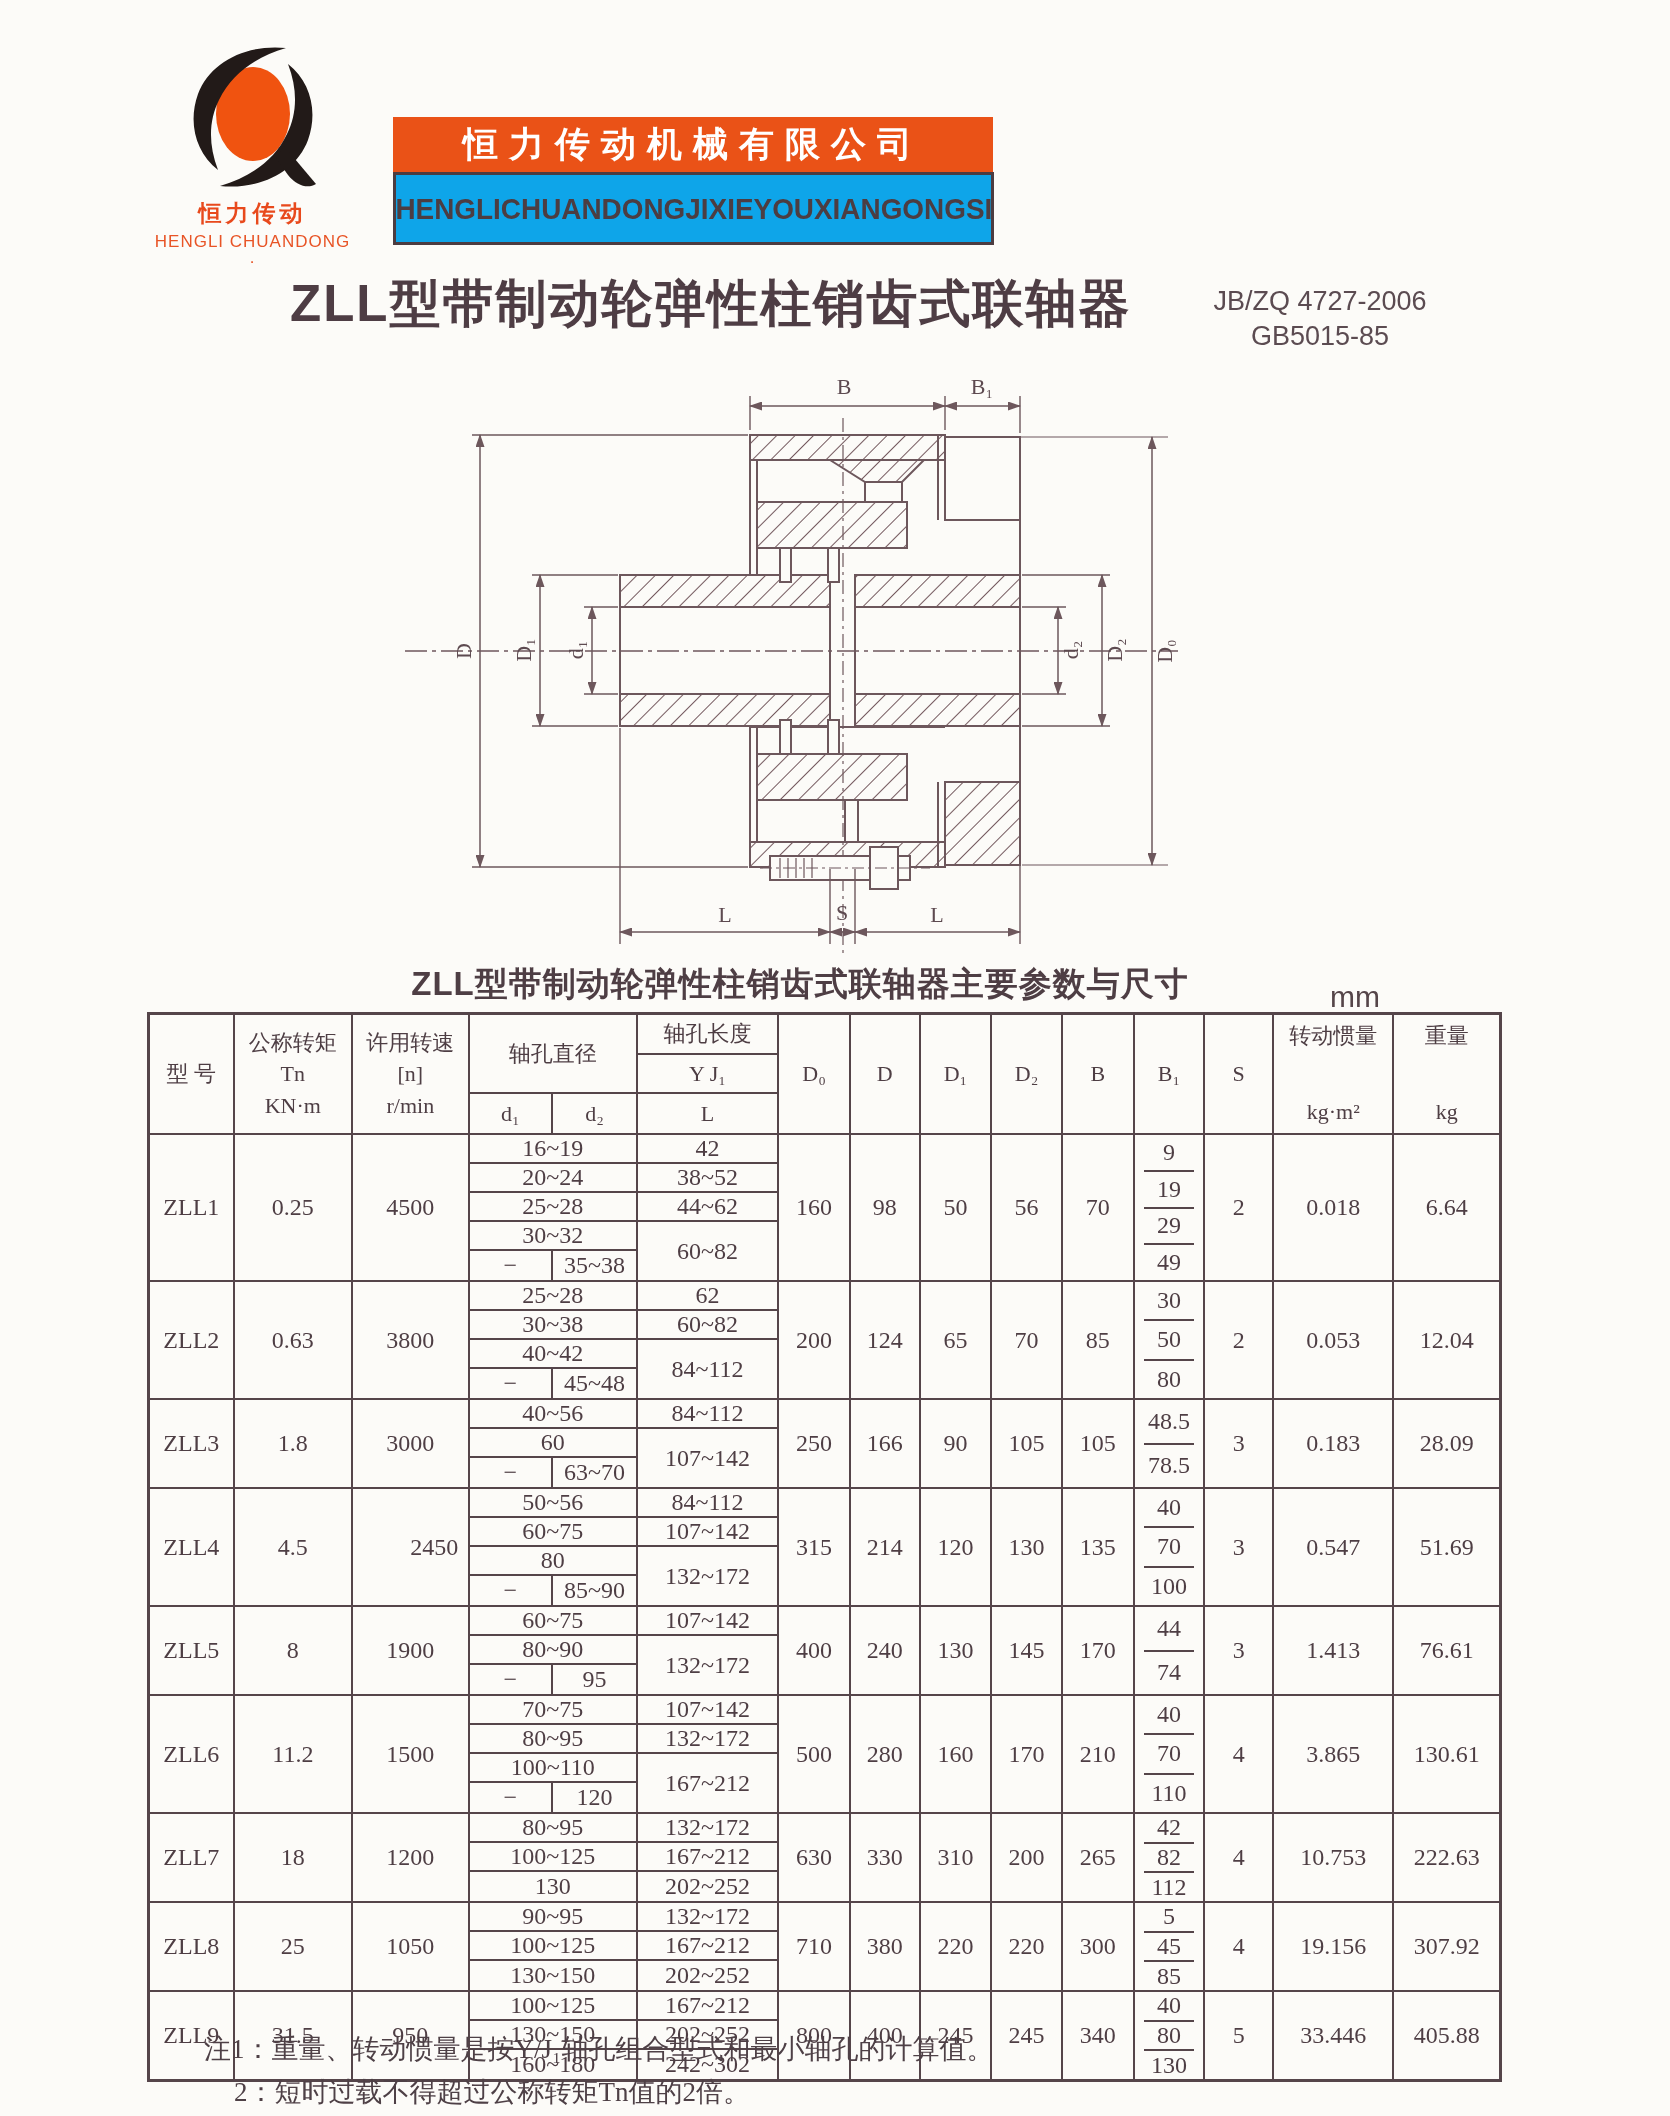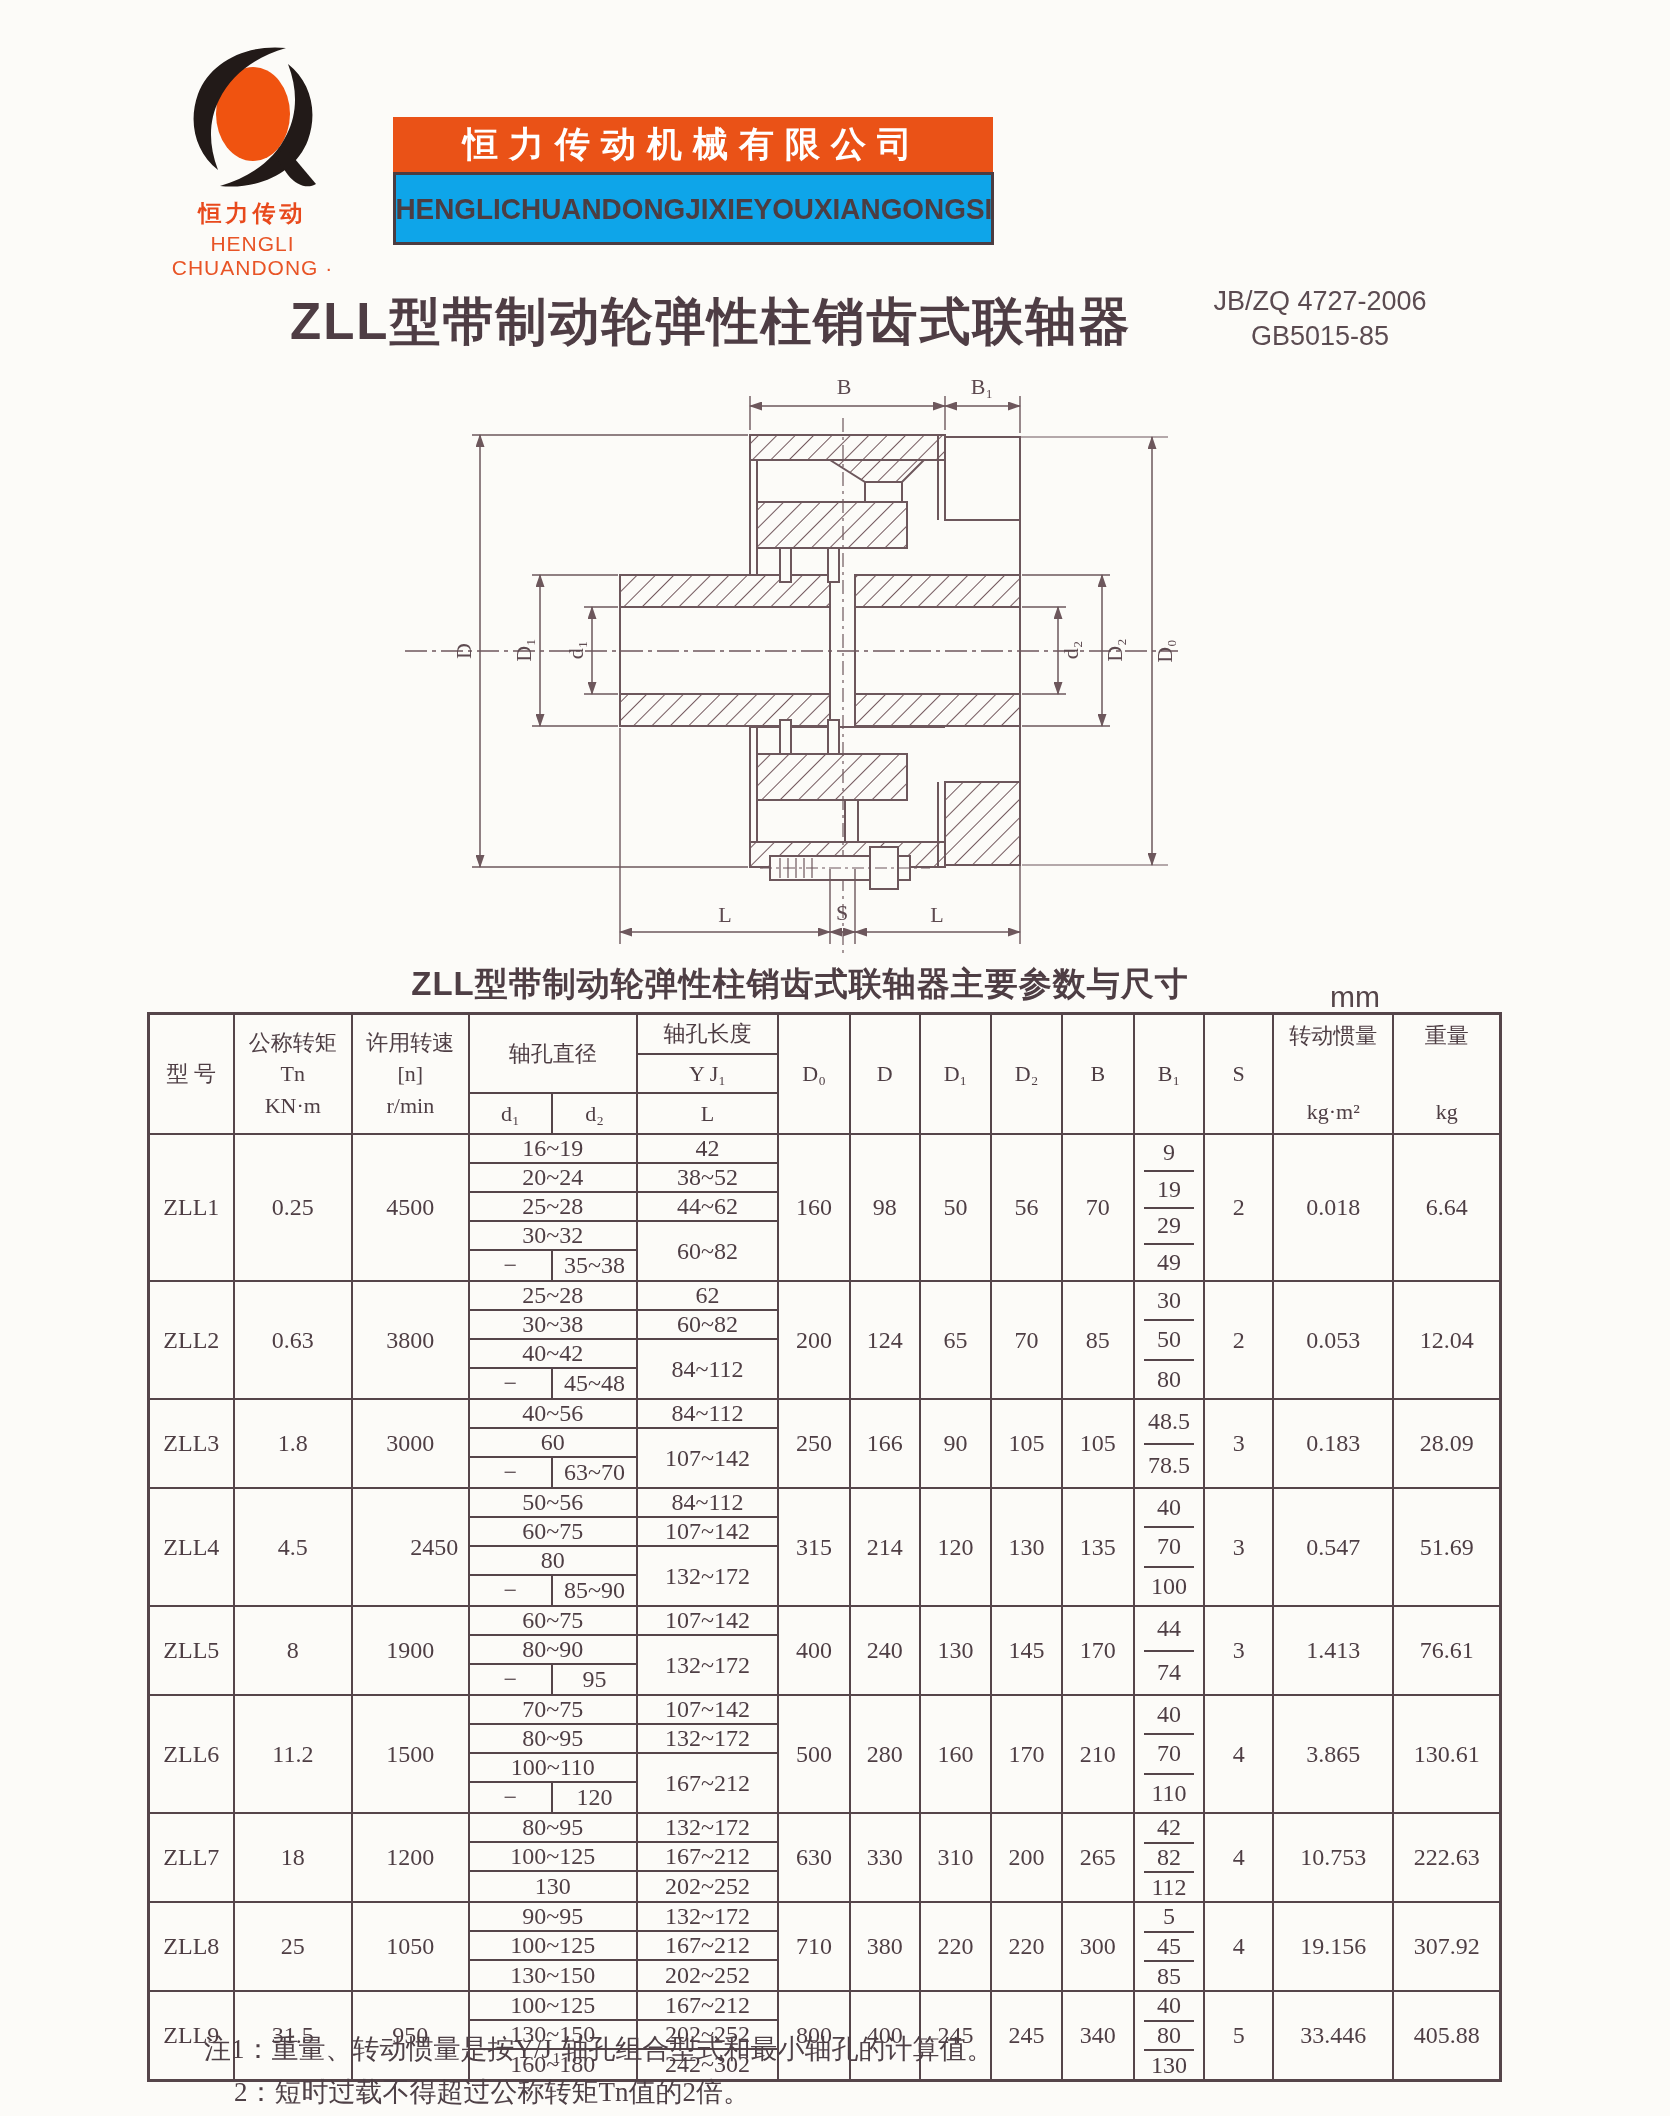--- a/index.html
+++ b/index.html
@@ -3,35 +3,35 @@
 <meta charset="utf-8">
 <style>
   html,body{margin:0;padding:0;background:#fbf9f6;}
   .page{position:relative;width:1670px;height:2116px;background:#fcfbf8;overflow:hidden;
         font-family:"Liberation Serif","DejaVu Serif",serif;color:#4e3e44;}
 
   
   .logo{position:absolute;left:150px;top:42px;width:205px;text-align:center;}
   .logo .cn{color:#e8491c;font-size:23px;font-weight:bold;letter-spacing:4px;
             font-family:"Liberation Sans","DejaVu Sans",sans-serif;margin-top:2px;}
-  .logo .en{color:#e85426;font-size:21px;letter-spacing:1px;
+  .logo .en{color:#e85426;font-size:17px;letter-spacing:1px;
             font-family:"Liberation Sans","DejaVu Sans",sans-serif;margin-top:3px;}
 
   
   .banner{position:absolute;left:393px;top:117px;width:600px;height:55px;background:#ea5217;
           display:flex;align-items:center;justify-content:center;}
   .banner span{color:#fff;font-weight:bold;font-size:35px;letter-spacing:11px;
                font-family:"Liberation Sans","DejaVu Sans",sans-serif;white-space:nowrap;}
   .pinyin{position:absolute;left:393px;top:172px;width:601px;height:73px;border:3px solid #4c3c41;
           box-sizing:border-box;display:flex;align-items:center;justify-content:center;background:#0ea5e9;}
   .pinyin span{font-family:"Liberation Sans","DejaVu Sans",sans-serif;font-weight:bold;
                font-size:30px;color:#4c3d42;transform:scaleX(.93);white-space:nowrap;}
 
   
-  .doc-title{position:absolute;left:290px;top:288px;width:860px;font-size:51px;font-weight:bold;
+  .doc-title{position:absolute;left:290px;top:270px;width:860px;font-size:51px;font-weight:bold;
              color:#4e3d44;letter-spacing:2px;font-family:"Liberation Sans","DejaVu Sans",sans-serif;
              white-space:nowrap;}
   .standards{position:absolute;left:1205px;top:284px;width:230px;text-align:center;
              font-family:"Liberation Sans","DejaVu Sans",sans-serif;color:#5b4b51;}
   .standards div{font-size:27px;line-height:35px;white-space:nowrap;}
 
   
   .drawing{position:absolute;left:330px;top:330px;width:880px;height:670px;}
 
   

